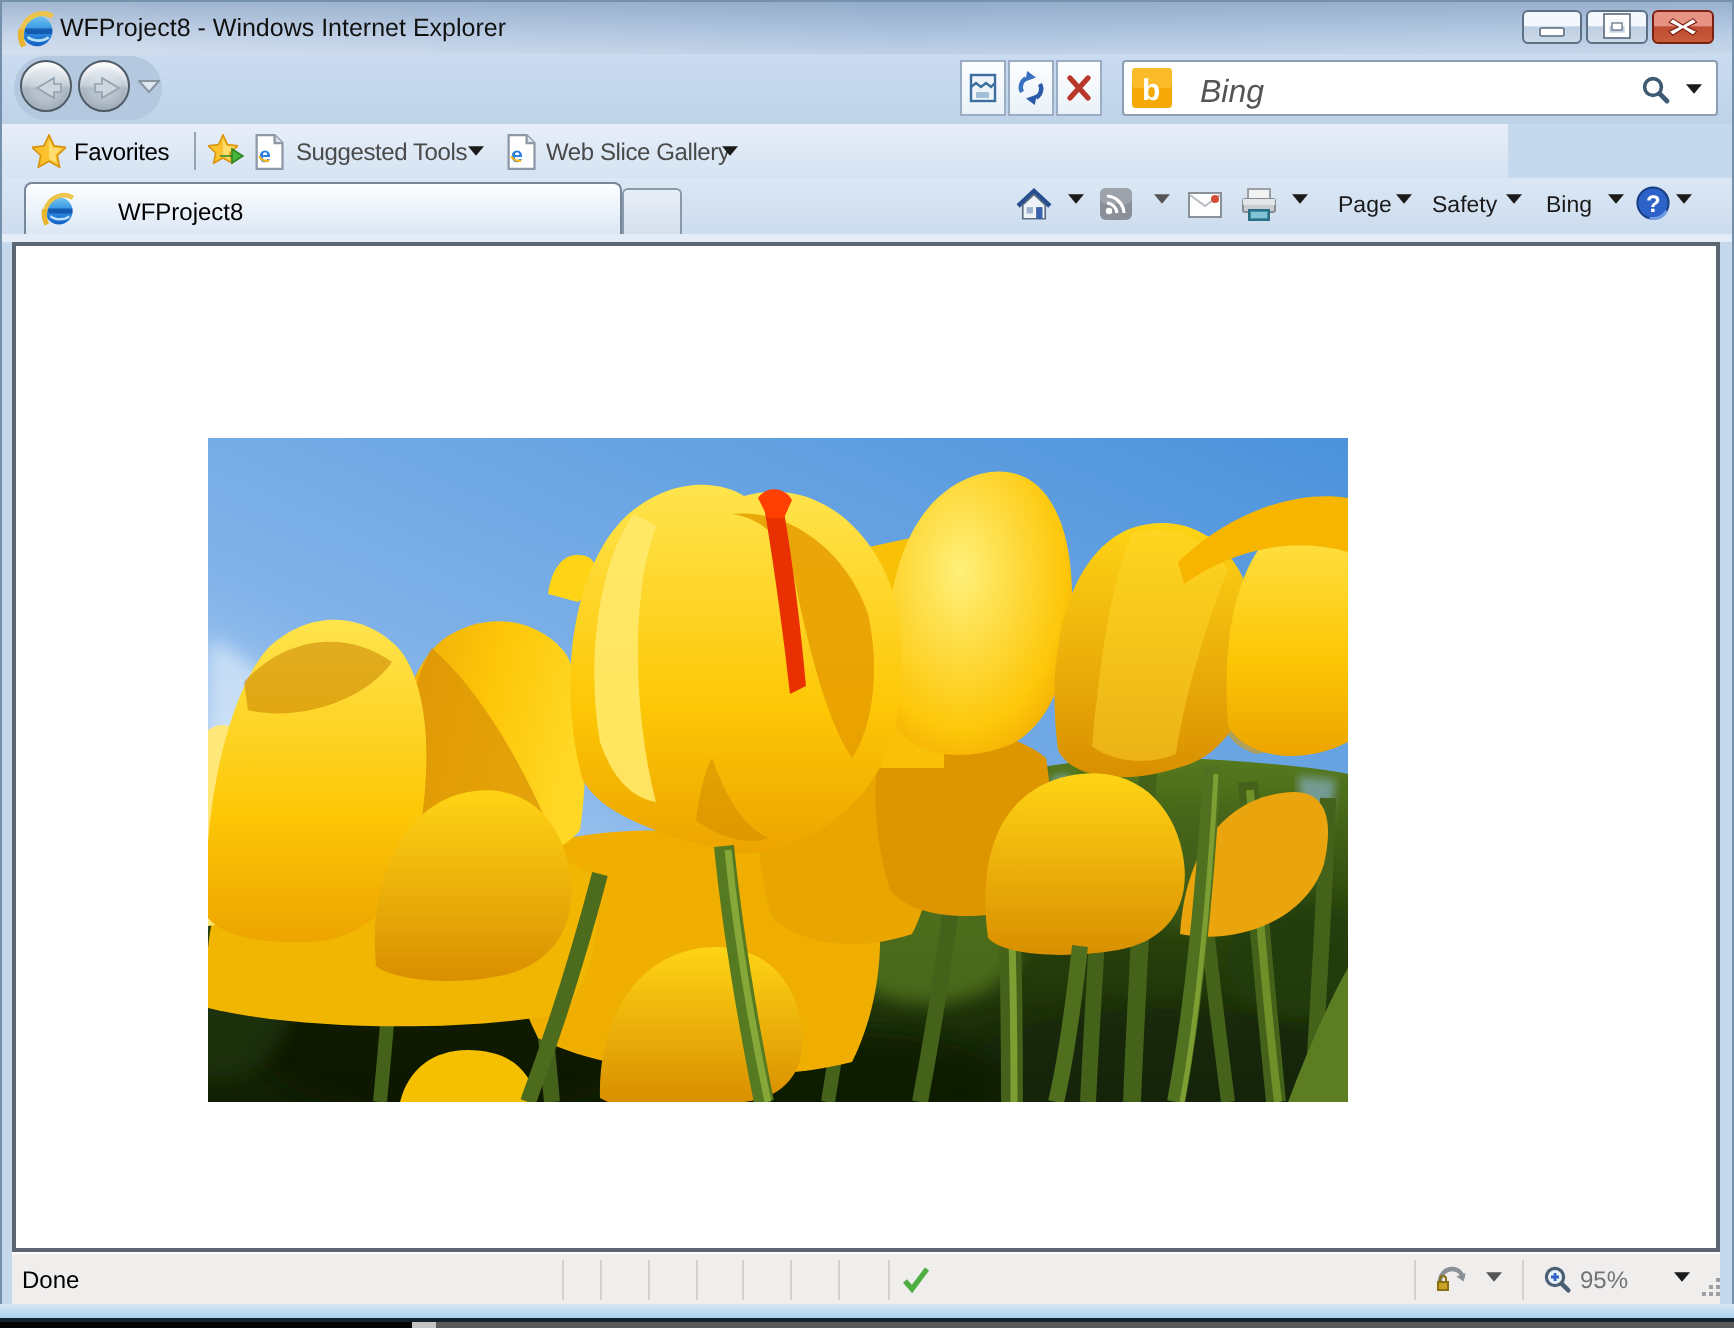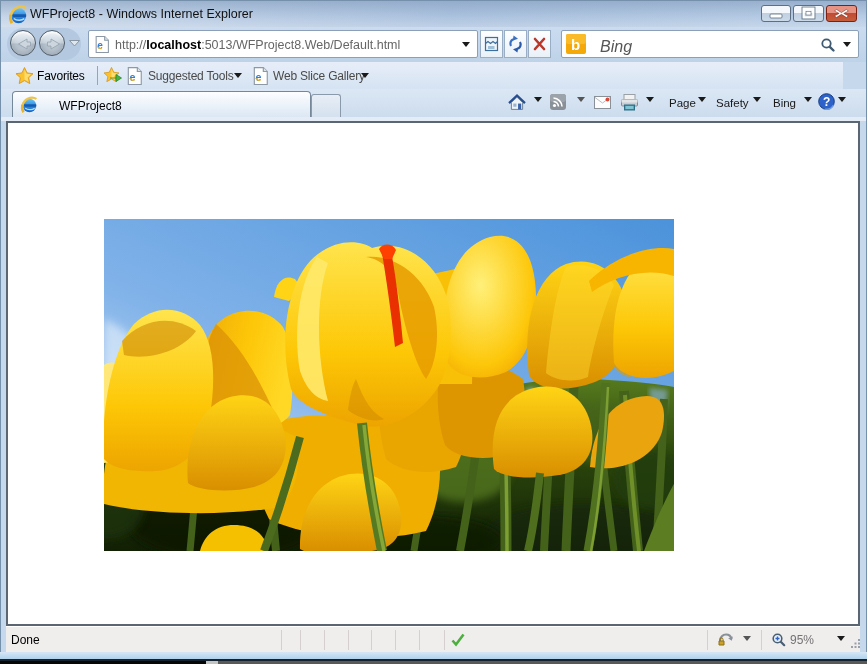--- a/index.html
+++ b/index.html
@@ -21,21 +21,21 @@
 .circle{position:absolute;top:3px;width:26px;height:26px;border-radius:50%;border:1px solid #4e5a66;background:linear-gradient(#eff4f8,#ccd6df 48%,#b5c1cd 55%,#c6d0da);box-shadow:inset 0 -3px 5px rgba(90,105,120,.35),inset 0 2px 2px #fff}
 
 #addr{position:absolute;left:87px;top:3px;width:390px;height:28px;background:#fff;border:1px solid #8ba0b6;border-radius:2px}
 #addrtext{position:absolute;left:26px;top:7px;font-size:12.5px;color:#666;white-space:nowrap}
 #addrtext b{color:#000;font-weight:bold}
 .navbtn{position:absolute;top:3px;width:23px;height:28px;background:linear-gradient(#fdfeff,#e9f1f8);border:1px solid #99aec4}
 
 #search{position:absolute;left:560px;top:3px;width:298px;height:28px;background:#fff;border:1px solid #8ba0b6;border-radius:2px}
 #searchtext{position:absolute;left:38px;top:7px;font-size:16px;font-style:italic;color:#555}
 
-#favbar{position:absolute;left:1px;top:62px;width:842px;height:27px;background:linear-gradient(#e7eef9,#d5e3f2)}
+#favbar{position:absolute;left:1px;top:62px;width:753px;height:27px;background:linear-gradient(#e7eef9,#d5e3f2)}
 .favtext{position:absolute;top:7px;font-size:12px;letter-spacing:-0.2px;color:#4a4a4a}
 
 #tabrow{position:absolute;left:1px;top:89px;width:865px;height:29px;background:linear-gradient(#dbe7f4,#ccdcee)}
 #tabline{position:absolute;left:1px;top:117px;width:865px;height:4px;background:#e4ecf7}
 #tab1{position:absolute;left:11px;top:2px;width:299px;height:27px;border:1px solid #76879a;border-bottom:none;border-radius:4px 4px 0 0;background:linear-gradient(#fdfeff,#e8f0f9 60%,#dae6f3)}
 #tab2{position:absolute;left:310px;top:5px;width:30px;height:24px;border:1px solid #8b9aab;border-bottom:none;border-radius:3px 3px 0 0;background:linear-gradient(#e8eef6,#d3e0ee)}
 #tabtext{position:absolute;left:46px;top:7px;font-size:12px;color:#000}
 .cmdtext{position:absolute;top:8px;font-size:11.5px;color:#1a1a1a}
 
 #cframe{position:absolute;left:6px;top:121px;width:854px;height:505px;background:#fdfdfd;border:2px solid #5c6672}
@@ -109,29 +109,20 @@
   <div id="navpill"></div>
   <div class="circle" id="backbtn" style="left:9px"><svg width="26" height="26" viewBox="0 0 26 26">
         <path d="M17.5,8 L9,13 L17.5,18 L17.5,15 L21,15 L21,11 L17.5,11 Z" fill="#cdd6de" stroke="#93a2af" stroke-width="0.8" transform="translate(-1.5,0)"></path>
       </svg></div>
   <div class="circle" id="fwdbtn" style="left:38px"><svg width="26" height="26" viewBox="0 0 26 26">
         <path d="M8.5,8 L17,13 L8.5,18 L8.5,15 L5,15 L5,11 L5,11 L8.5,11 Z" fill="#cdd6de" stroke="#93a2af" stroke-width="0.8" transform="translate(2.5,0)"></path>
       </svg></div>
   <svg class="abs" style="left:68px;top:13px" width="11" height="7" viewBox="0 0 11 7">
       <path d="M0.5,0.5 L10.5,0.5 L5.5,6 Z" fill="#dfe7ee" stroke="#8795a3"></path>
     </svg>
-  <div id="addr">
-      <svg class="abs" style="left:6px;top:5px" width="14" height="17" viewBox="0 0 13 16">
-        <use href="#pageicon"></use>
-      </svg>
-      <span id="addrtext">http://<b>localhost</b>:5013/WFProject8.Web/Default.html</span>
-  <svg class="abs" style="left:373px;top:11px" width="8" height="5" viewBox="0 0 7 4.2">
-        <use href="#caret"></use>
-      </svg>
-    </div>
   <div class="navbtn" id="compat" style="left:479px"><svg width="21" height="26" viewBox="0 0 21 26">
         <rect x="4.5" y="6.5" width="12" height="13" fill="#eef4f8" stroke="#3c6e9e" stroke-width="1.2"></rect>
         <path d="M4.5,12.5 L7,10.5 L9.5,12.5 L12,10.5 L14.5,12.5 L16.5,10.5" stroke="#3c6e9e" stroke-width="1.2" fill="none"></path>
         <rect x="7" y="15" width="6.5" height="3" fill="#9fc0d8"></rect>
       </svg></div>
   <div class="navbtn" id="refresh" style="left:503px"><svg width="21" height="26" viewBox="0 0 21 26">
         <path d="M6,15 A5,5 0 0 1 8,8.2" stroke="#3a70c0" stroke-width="2.2" fill="none"></path>
         <path d="M15,11 A5,5 0 0 1 13,17.8" stroke="#2a5aa8" stroke-width="2.2" fill="none"></path>
         <path d="M8.6,4.5 L13,7.8 L7.6,9.8 Z" fill="#3a70c0"></path>
         <path d="M12.4,21.5 L8,18.2 L13.4,16.2 Z" fill="#2a5aa8"></path>

